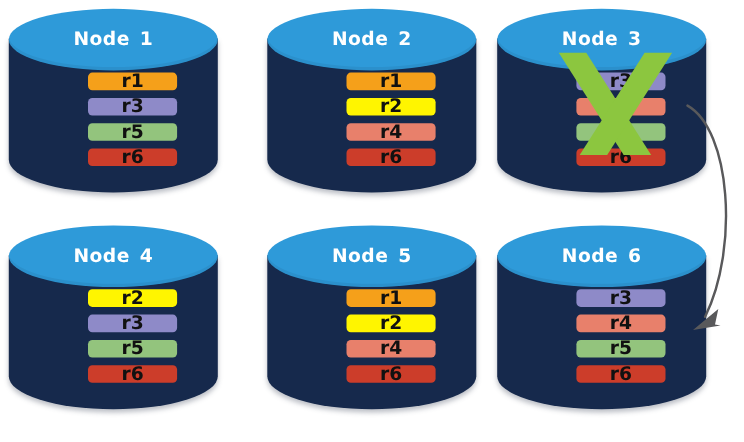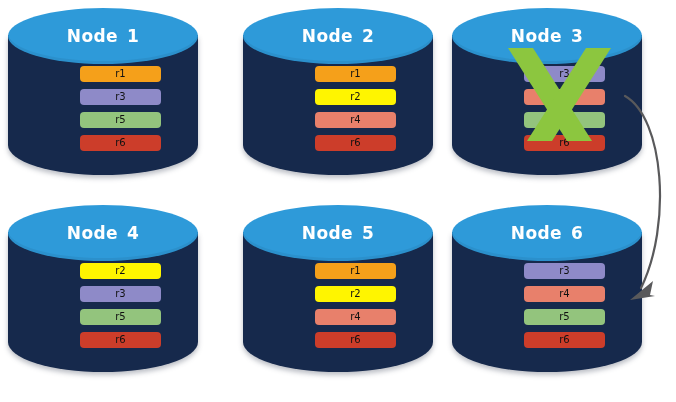--- a/index.html
+++ b/index.html
@@ -78,22 +78,22 @@
     z-index: 2;
   }
   .bar {
     height: 16px;
     margin-bottom: 7px;
     border-radius: 4px;
     display: flex;
     align-items: center;
     justify-content: center;
     color: #111111;
-    font-size: 10px;
-    font-weight: normal;
+    font-size: 17px;
+    font-weight: bold;
     line-height: 1;
     margin-left: 35px;
   }
   .bar:last-child { margin-bottom: 0; }
 
   
   .cross {
     position: absolute;
     left: 0;
     top: 0;

